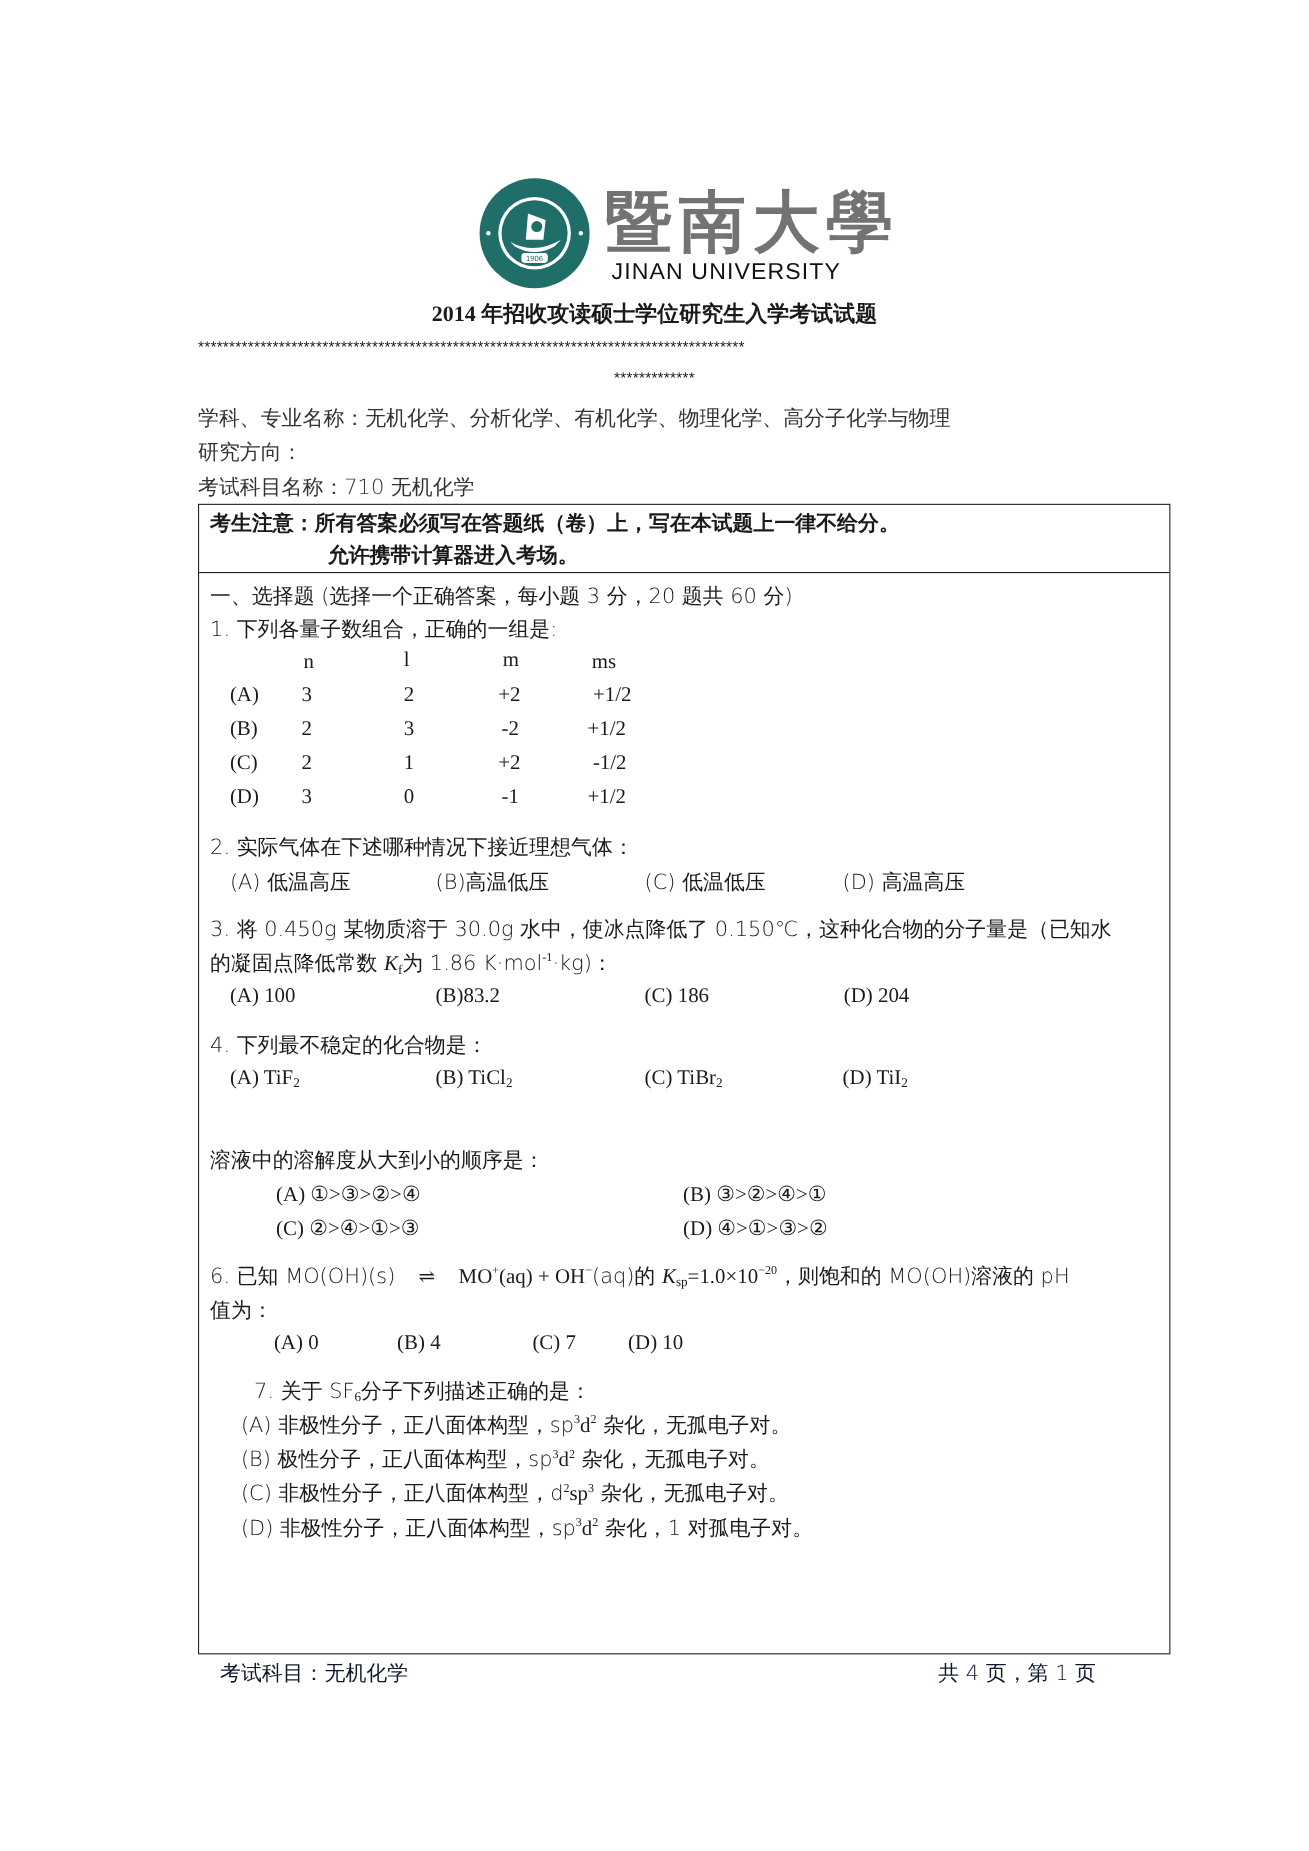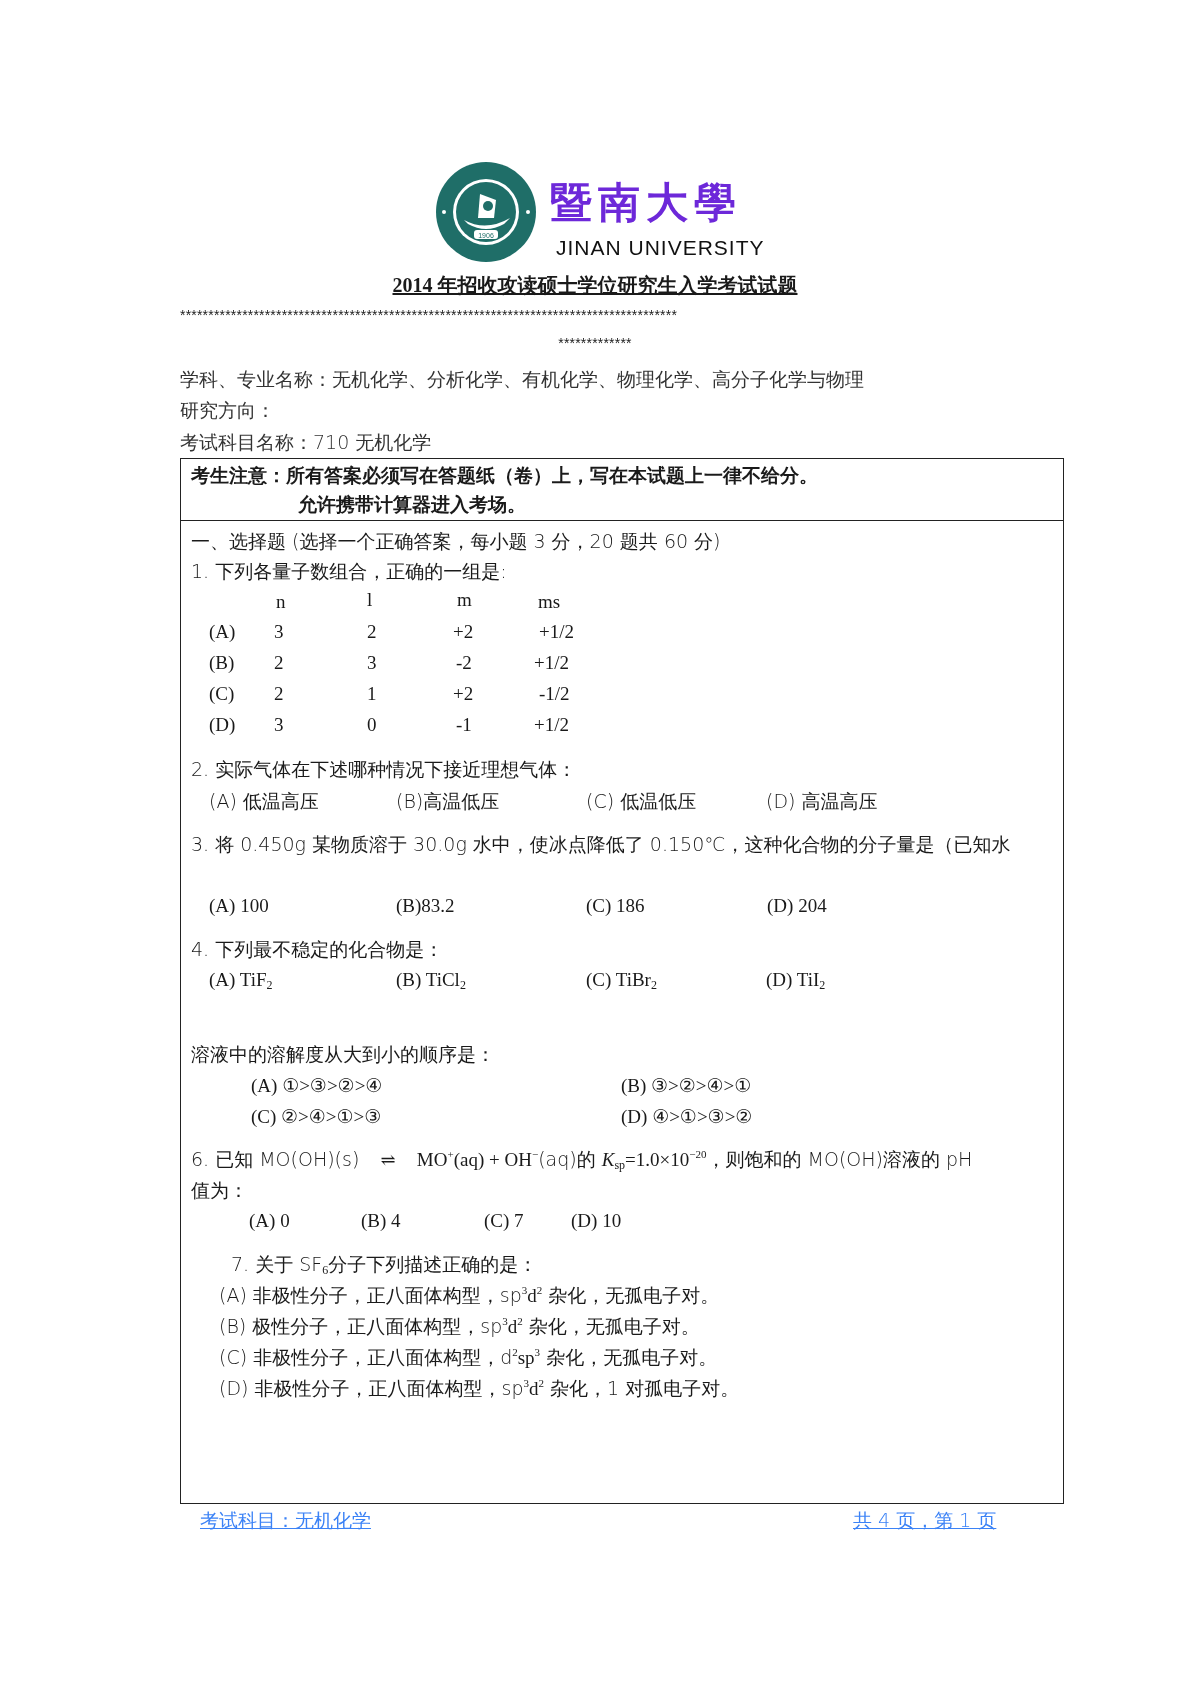--- a/index.html
+++ b/index.html
@@ -1,41 +1,41 @@
 <!DOCTYPE html>
 <html><head>
 <meta charset="utf-8">
 <style>
   html, body { margin: 0; padding: 0; background: #ffffff; }
   body { width: 1190px; height: 1683px; position: relative; overflow: hidden;
          font-family: "Liberation Serif", "DejaVu Serif", serif; color: #1a1a1a; }
   .abs { position: absolute; }
   
   #logo { left: 434px; top: 160px; width: 104px; height: 104px; }
-  #logo-cn { left: 550px; top: 168px; font-size: 42px; font-weight: bold; letter-spacing: 6px;
-             font-family: "DejaVu Serif", serif; color: #6d28d9; line-height: 70px; }
+  #logo-cn { left: 550px; top: 168px; font-size: 61px; font-weight: bold; letter-spacing: 6px;
+             font-family: "DejaVu Serif", serif; color: #737373; line-height: 70px; }
   #logo-en { left: 556px; top: 236px; font-size: 21px; font-family: "Liberation Sans", sans-serif;
              letter-spacing: 1px; color: #111; }
-  #title { left: 0; width: 1190px; top: 272px; text-align: center; font-size: 20px; font-weight: bold; text-decoration: underline; }
+  #title { left: 0; width: 1190px; top: 272px; text-align: center; font-size: 20px; font-weight: bold; }
   .stars { font-family: "Liberation Sans", sans-serif; font-size: 14px; letter-spacing: 0.2px; white-space: nowrap; }
   #stars1 { left: 180px; top: 307px; }
   #stars2 { left: 0; width: 1190px; top: 335px; text-align: center; }
   .meta { left: 180px; font-size: 19px; font-family: "DejaVu Sans", sans-serif; color: #333; font-weight: 300; }
   #meta1 { top: 367px; } #meta2 { top: 398px; } #meta3 { top: 430px; }
   
   #box { left: 180px; top: 458px; width: 884px; height: 1046px; border: 1.5px solid #222; box-sizing: border-box; }
   #notice { left: 0; top: 0; width: 100%; height: 62px; border-bottom: 1.5px solid #222; box-sizing: border-box; }
   .notice-line { font-family: Liberation Mono, monospace; font-weight: bold; font-size: 19px; white-space: nowrap; }
   #notice1 { left: 10px; top: 4px; }
   #notice2 { left: 117px; top: 33px; }
   .q { font-size: 19px; white-space: nowrap; }
   .q .cn { font-family: "DejaVu Sans", sans-serif; font-weight: 300; }
   sup { font-size: 11px; vertical-align: 8px; line-height: 0; }
   sub { font-size: 12px; vertical-align: -3px; line-height: 0; }
-  .footer { font-size: 19px; font-family: "DejaVu Sans", sans-serif; font-weight: 300; color: #3b82f6; text-decoration: underline; }
+  .footer { font-size: 19px; font-family: "DejaVu Sans", sans-serif; font-weight: 300; color: #0f172a; }
   #footer-left { left: 200px; top: 1508px; }
   #footer-right { left: 853px; top: 1508px; }
 </style>
 </head>
 <body>
 
 <div class="abs" id="logo">
   <svg width="104" height="104" viewBox="0 0 104 104">
     <circle cx="52" cy="52" r="50" fill="#1f6e68"></circle>
     <circle cx="52" cy="52" r="33" fill="#ffffff"></circle>
@@ -111,20 +111,23 @@
     <span class="cn">2. 实际气体在下述哪种情况下接近理想气体：</span>
   </div>
   <div class="abs q" style="left:28px; top:330px;"><span class="cn">(A) 低温高压</span></div>
   <div class="abs q" style="left:215px; top:330px;"><span class="cn">(B)高温低压</span></div>
   <div class="abs q" style="left:405px; top:330px;"><span class="cn">(C) 低温低压</span></div>
   <div class="abs q" style="left:585px; top:330px;"><span class="cn">(D) 高温高压</span></div>
 
   <div class="abs q" style="left:10px; top:373px;">
     <span class="cn">3. 将 0.450g 某物质溶于 30.0g 水中，使冰点降低了 0.150℃，这种化合物的分子量是（已知水</span>
   </div>
+  <div class="abs q" style="left:10px; top:404px;">
+    <span class="cn">的凝固点降低常数 </span><i>K</i><sub>f</sub><span class="cn">为 1.86 K·mol</span><sup>-1</sup><span class="cn">·kg)：</span>
+  </div>
   <div class="abs q" style="left:28px; top:436px;">(A) 100</div>
   <div class="abs q" style="left:215px; top:436px;">(B)83.2</div>
   <div class="abs q" style="left:405px; top:436px;text-align:center;">(C) 186</div>
   <div class="abs q" style="left:586px; top:436px;font-family:Liberation Serif, serif;">(D) 204</div>
 
   <div class="abs q" style="left:10px; top:478px;">
     <span class="cn">4. 下列最不稳定的化合物是：</span>
   </div>
   <div class="abs q" style="left:28px; top:510px;"><span>(A) TiF</span><sub>2</sub></div>
   <div class="abs q" style="left:215px; top:510px;"><span>(B) TiCl</span><sub>2</sub></div>

